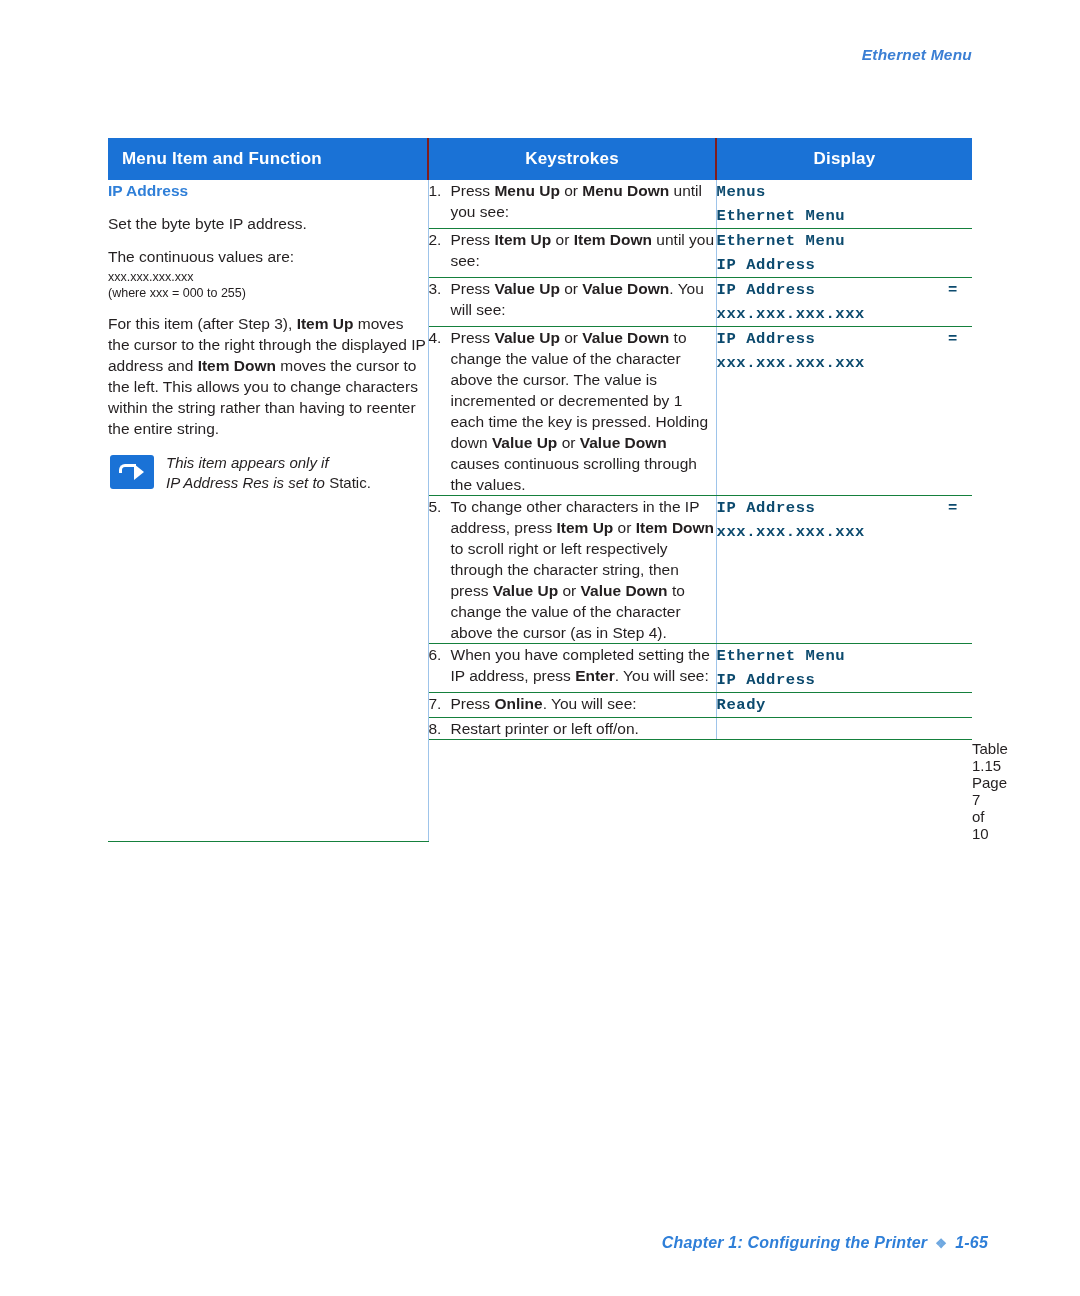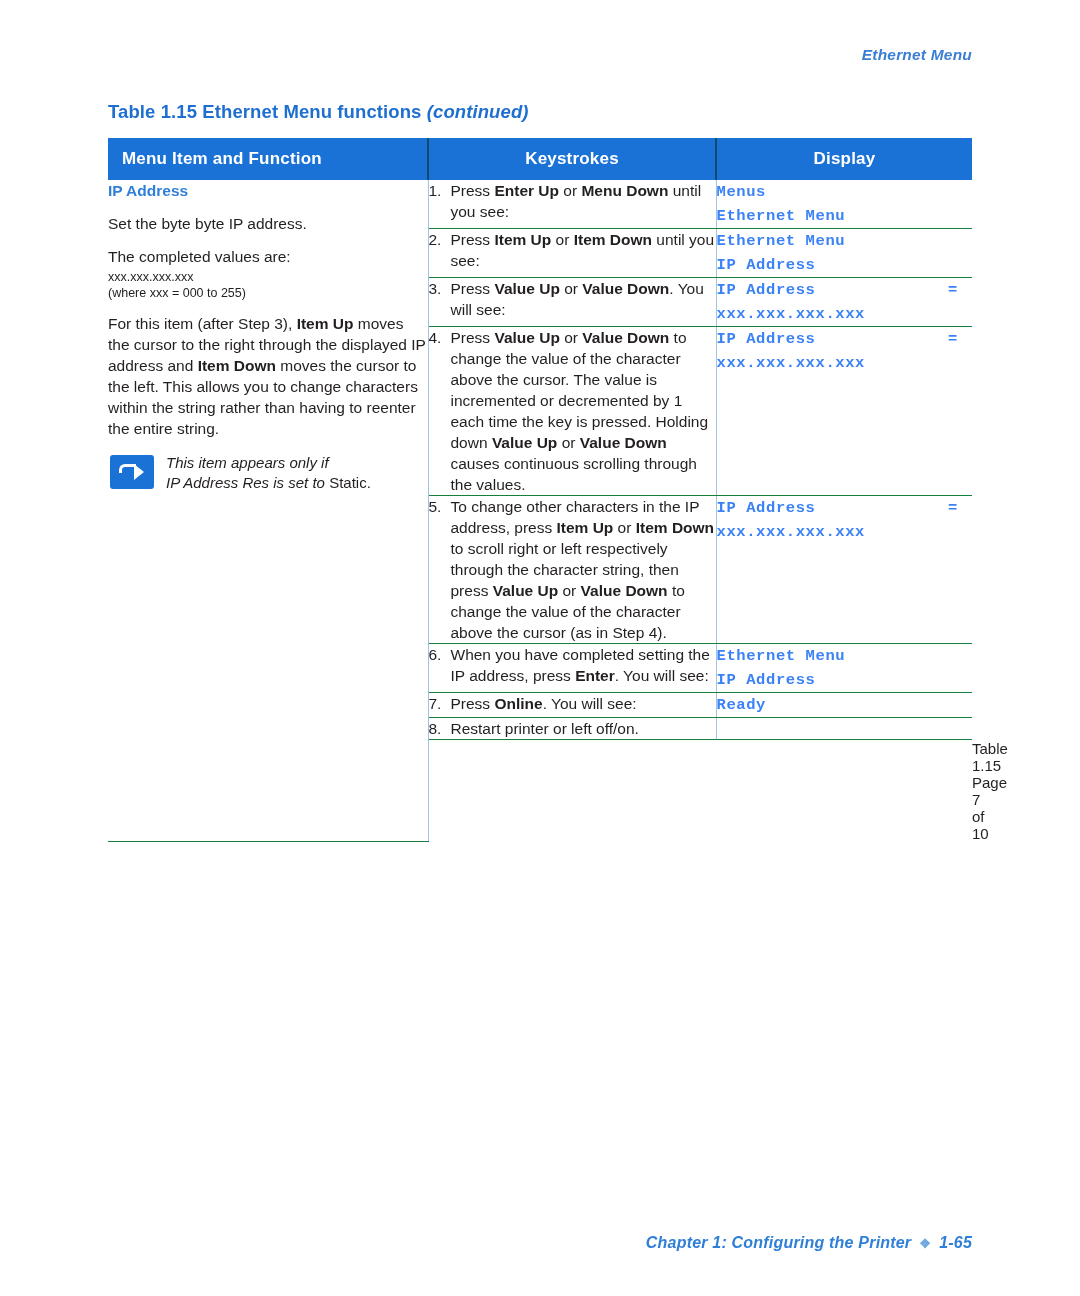--- a/index.html
+++ b/index.html
@@ -65,21 +65,21 @@
   }
 
   .hdr-row th {
     background: #1a72d6;
     color: #ffffff;
     font-size: 17px;
     font-weight: bold;
     height: 42px;
     text-align: center;
     vertical-align: middle;
-    border-right: 2px solid #0c4a6e;
+    border-right: 2px solid #7f1d1d;
     letter-spacing: 0.2px;
   }
   .hdr-row th.first {
     text-align: left;
     padding-left: 14px;
   }
   .hdr-row th:last-child { border-right: none; text-align: center; }
 
   .col1 { width: 320px; }
   .col2 { width: 288px; }
@@ -162,21 +162,21 @@
   }
   .step .num {
     width: 22px;
     flex: 0 0 22px;
   }
   .step .txt { flex: 1 1 auto; }
 
   
   .disp {
     font-family: "Liberation Mono", monospace;
-    color: #3b82f6;
+    color: #0c4a6e;
     font-weight: bold;
     font-size: 15.5px;
     line-height: 24px;
     letter-spacing: 0.6px;
     white-space: pre;
   }
   .disp-line { position: relative; }
   .disp-line .eqs {
     position: absolute;
     right: 14px;
@@ -187,21 +187,21 @@
     font-size: 15px;
     color: #231f20;
     text-align: right;
     padding: 8px 14px 6px 0;
   }
 
   
   .footer {
     position: absolute;
     bottom: 44px;
-    right: 108px;
+    right: 92px;
     font-size: 16px;
     font-style: italic;
     font-weight: bold;
     color: #2f7fd8;
     letter-spacing: 0.2px;
   }
   .footer .diamond {
     font-style: normal;
     color: #6fa8e0;
     margin: 0 8px;
@@ -209,59 +209,58 @@
   }
   .footer .pg { font-style: italic; }
 </style>
 </head>
 <body>
 
 <div class="page">
 
   <div class="running-head">Ethernet Menu</div>
 
-  <div class="table-caption"><span>Table 1.15  Ethernet Menu functions </span><span class="cont">(continued)</span></div>
 
   <table class="tbl">
     <colgroup>
       <col class="col1">
         <col class="col2">
         <col class="col3">
     </colgroup>
     <tbody>
         <tr class="hdr-row">
       <th class="first">Menu Item and Function</th>
       <th>Keystrokes</th>
       <th class="last">Display</th>
     </tr>
 
     <tr>
 
       <td class="cell" rowspan="9">
         <div class="menu-item-title">IP Address</div>
         <div class="p">Set the byte byte IP address.</div>
-        <div class="p tight">The completed values are:</div>
+        <div class="p tight">The continuous values are:</div>
         <div class="small">
           <span>xxx.xxx.xxx.xxx</span><br>
           <span>(where xxx = 000 to 255)</span>
         </div>
         <div class="p"><span>For this item (after Step 3), </span><b>Item Up</b><span> moves the cursor to the right through the displayed IP address and </span><b>Item Down</b><span> moves the cursor to the left. This allows you to change characters within the string rather than having to reenter the entire string.</span></div>
         <div class="note">
           <span class="note-icon"></span>
           <div class="note-text">
             <span>This item appears only if</span><br>
             <span>IP Address Res is set to </span><span class="roman">Static.</span>
           </div>
         </div>
       </td>
 
       <td class="cell">
         <div class="step">
           <span class="num">1.</span>
-          <span class="txt"><span>Press </span><b>Enter Up</b><span> or </span><b>Menu Down</b><span> until you see:</span></span>
+          <span class="txt"><span>Press </span><b>Menu Up</b><span> or </span><b>Menu Down</b><span> until you see:</span></span>
         </div>
       </td>
       <td class="cell last">
         <div class="disp"><div class="disp-line">Menus</div><div class="disp-line">Ethernet Menu</div></div>
       </td>
     </tr>
 
     <tr>
       <td class="cell">
         <div class="step">

